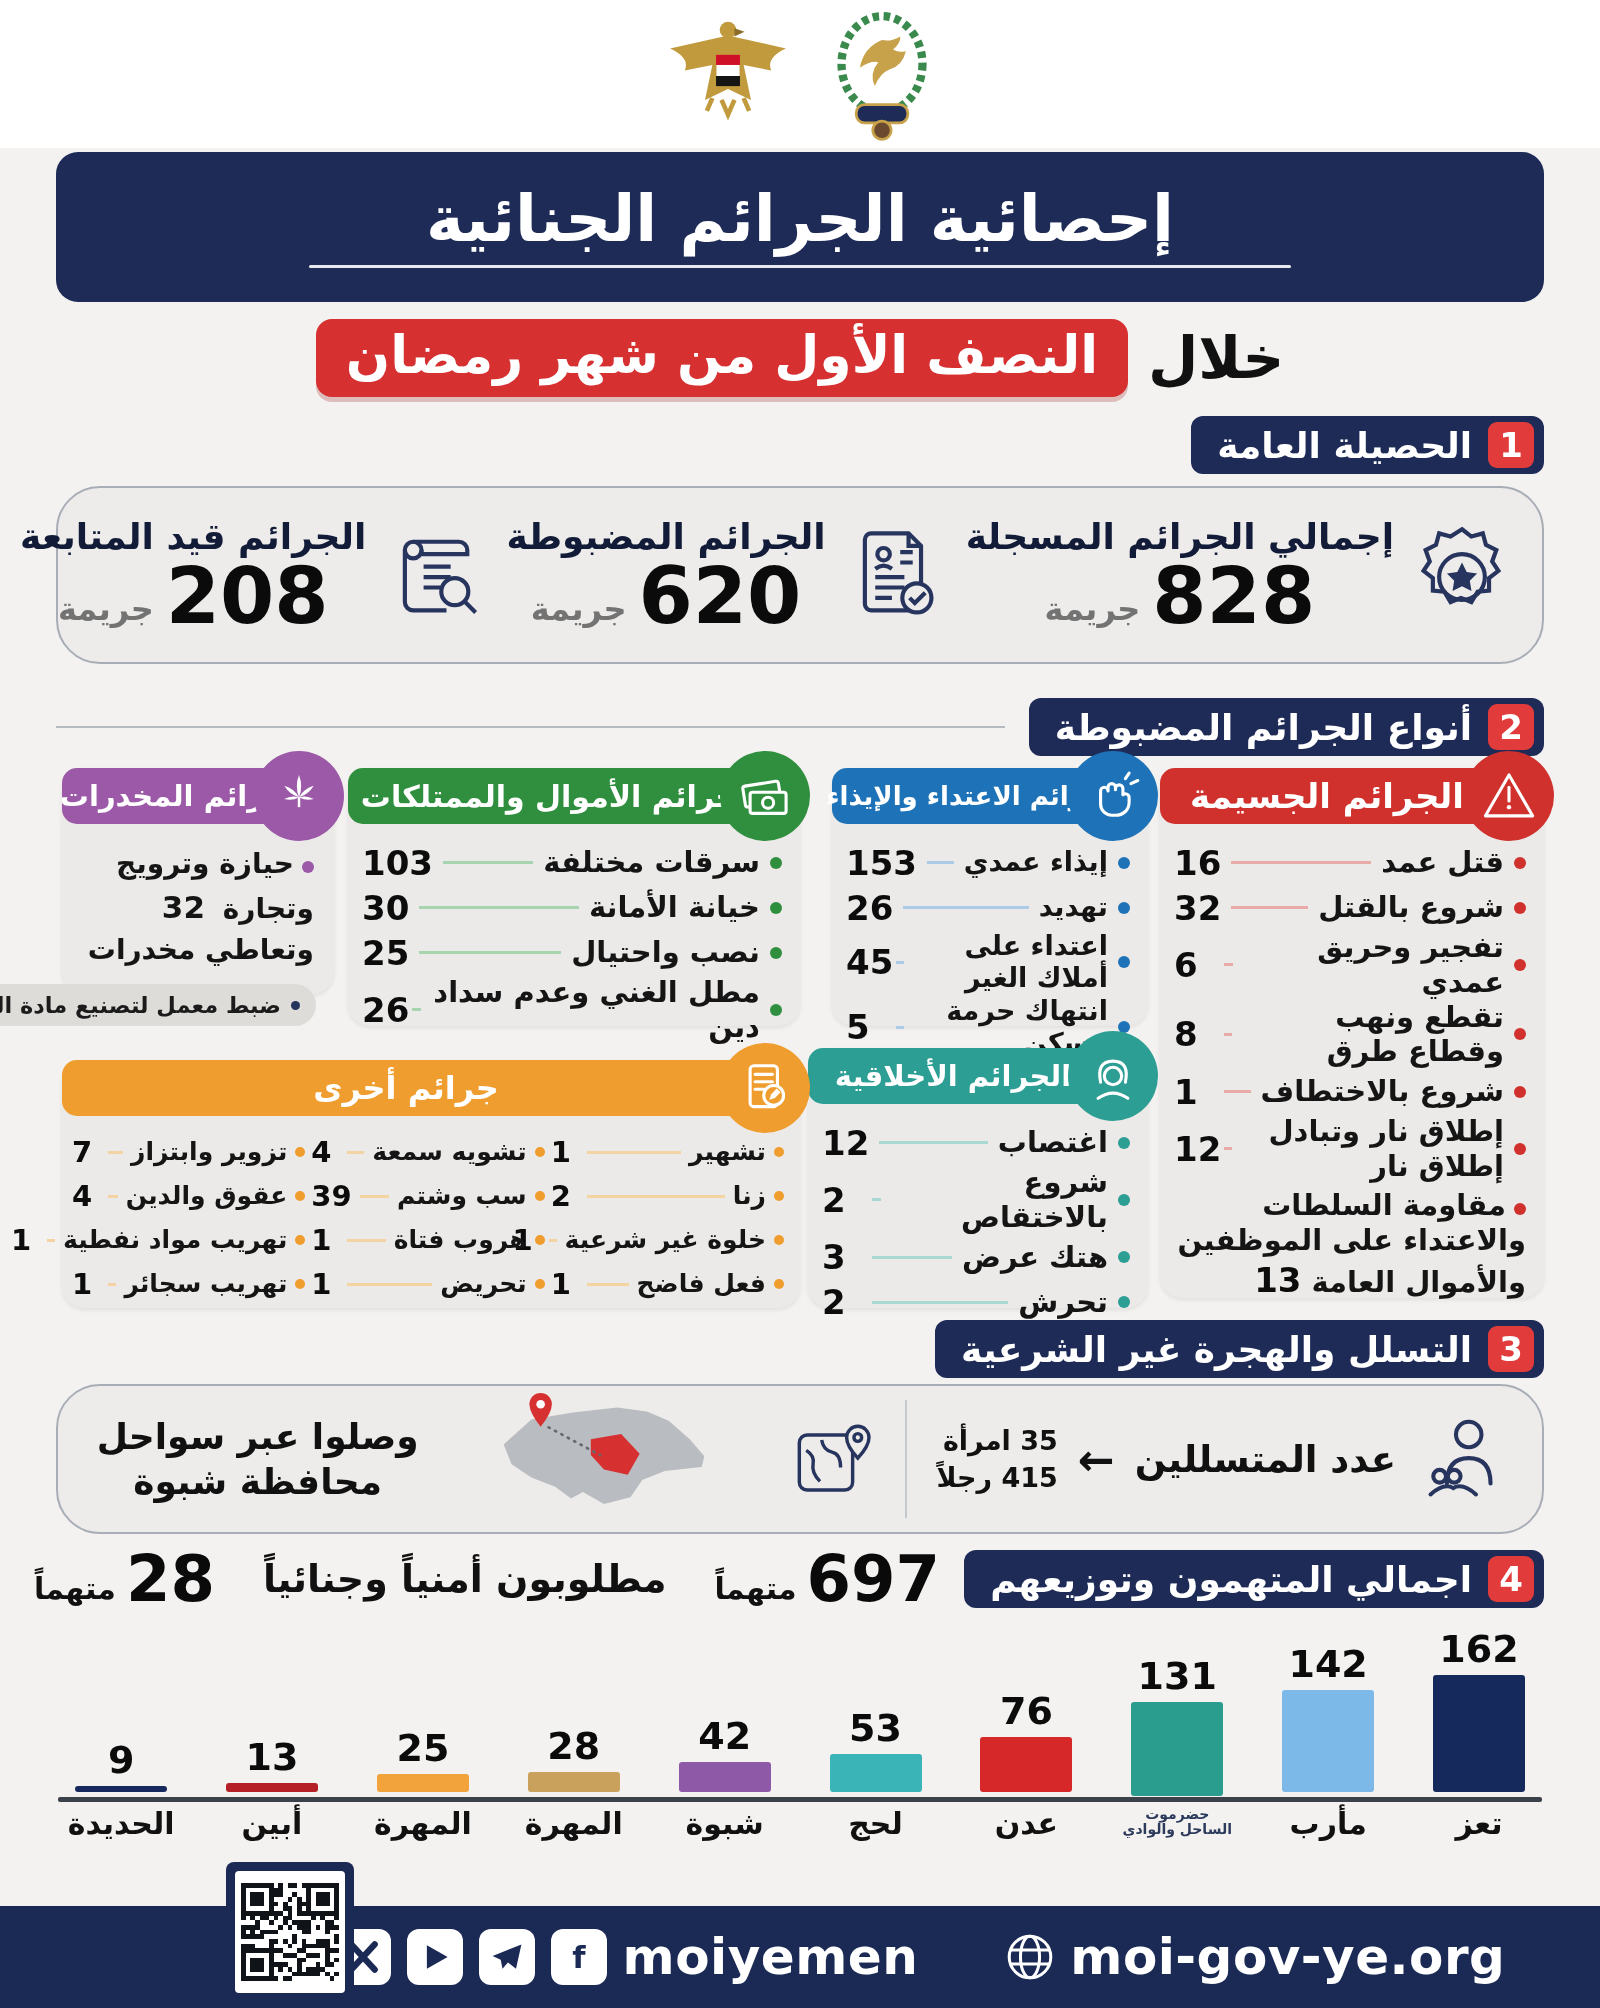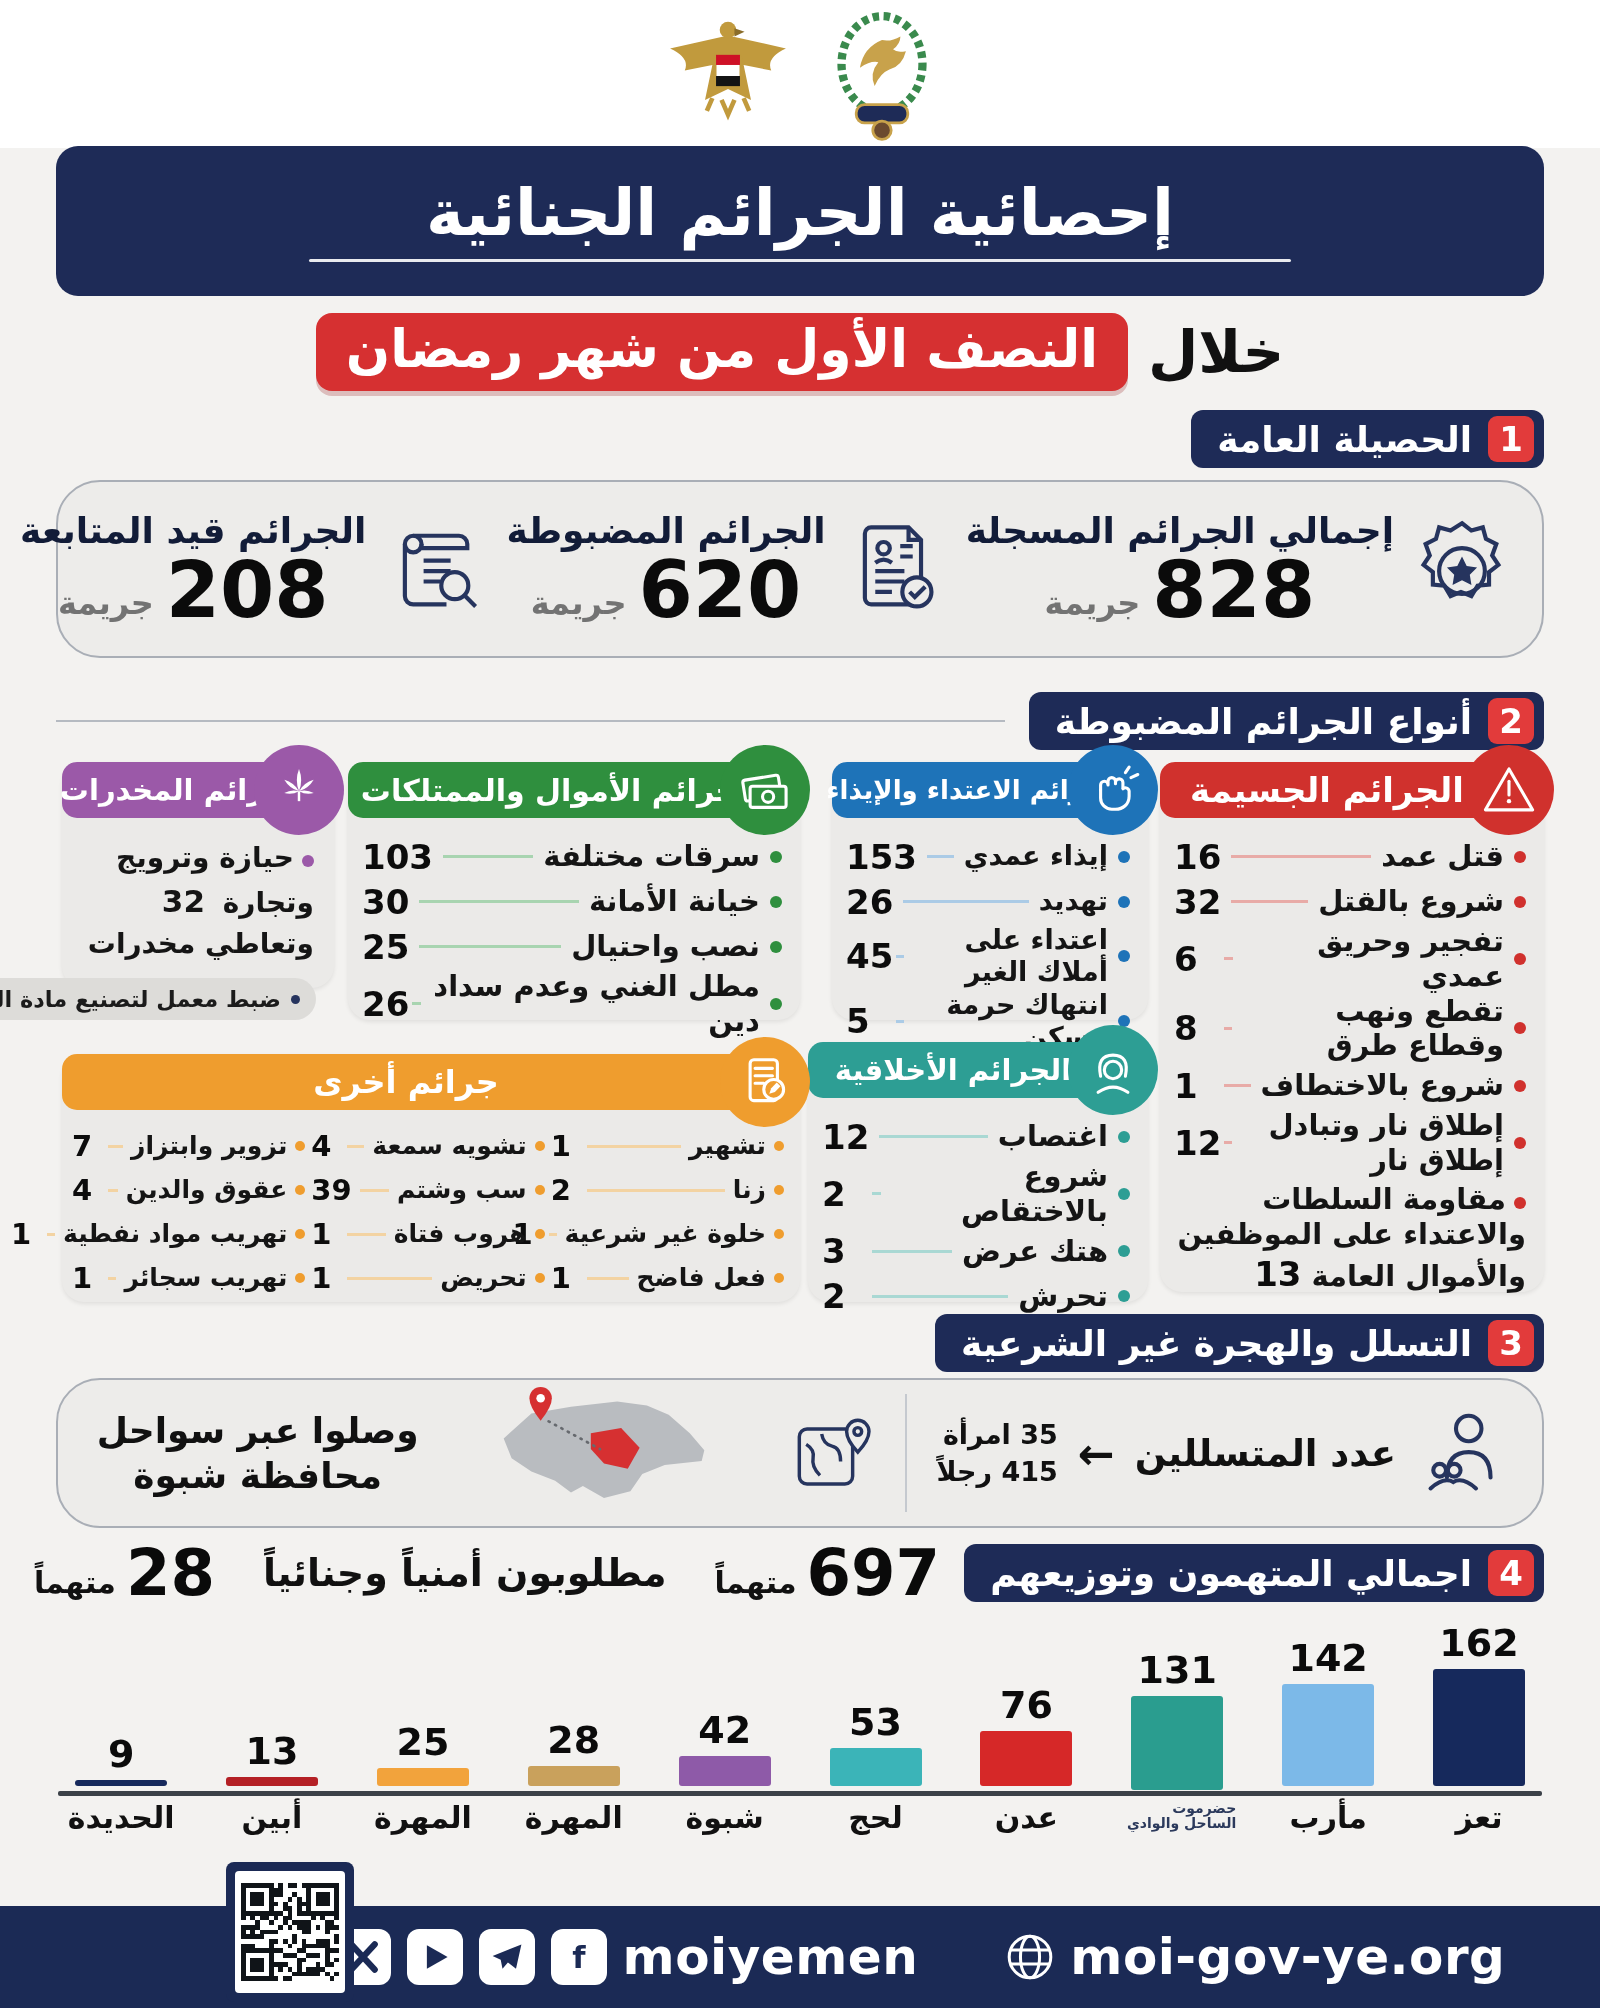--- a/index.html
+++ b/index.html
@@ -2,21 +2,21 @@
 <html lang="ar" dir="rtl"><head>
 <meta charset="utf-8">
 <style>
   html,body{margin:0;padding:0;}
   body{width:1600px;height:2008px;font-family:"DejaVu Sans",sans-serif;}
   .page{position:relative;width:1600px;height:2008px;box-sizing:border-box;
     padding:0 56px;overflow:hidden;direction:rtl;
     background:linear-gradient(#ffffff 0 148px,#f3f2f0 148px);}
   
   .logos{display:flex;justify-content:center;align-items:center;gap:26px;padding-top:6px;height:140px;}
-  .title-box{height:150px;background:#1e2b57;border-radius:22px;
+  .title-box{margin-top:6px;height:150px;background:#1e2b57;border-radius:22px;
     display:flex;flex-direction:column;align-items:center;justify-content:center;}
   .title-box .t{color:#fff;font-size:64px;font-weight:bold;line-height:1;}
   .title-underline{width:66%;height:3px;background:rgba(255,255,255,.9);margin-top:14px;border-radius:2px;}
   .subtitle{margin-top:12px;height:88px;display:flex;align-items:center;justify-content:center;gap:20px;}
   .sub-prefix{font-size:58px;font-weight:bold;color:#111;}
   .sub-highlight{background:#d63031;color:#fff;font-size:52px;font-weight:bold;
     padding:6px 30px 12px;border-radius:16px;box-shadow:0 5px 0 rgba(150,30,30,.25);}
   
   .sec-header{display:inline-flex;align-items:center;gap:16px;background:#1e2b57;border-radius:12px;
     height:58px;padding:0 10px 0 26px;color:#fff;}
@@ -99,21 +99,21 @@
   .num-unit{font-size:30px;font-weight:bold;color:#111;padding-top:18px;}
   .numgrp{display:flex;align-items:center;gap:10px;}
   .wanted-label{font-size:38px;font-weight:bold;color:#111;white-space:nowrap;}
   
   .chart{position:relative;margin-top:3px;height:250px;}
   .baseline{position:absolute;left:2px;right:2px;bottom:62px;height:5px;background:#3b4148;border-radius:2px;}
   .bars{position:absolute;inset:0 6px 0 6px;display:flex;justify-content:space-between;align-items:flex-end;direction:rtl;}
   .bcol{display:flex;flex-direction:column;align-items:center;justify-content:flex-end;height:100%;width:118px;}
   .bval{font-size:38px;font-weight:bold;color:#0b0b0b;margin-bottom:4px;direction:ltr;}
   .bar{width:92px;border-radius:3px;margin-bottom:5px;}
-  .blabel{height:57px;padding-top:10px;font-size:30px;font-weight:bold;color:#111;text-align:right;line-height:1.1;}
+  .blabel{height:57px;padding-top:10px;font-size:30px;font-weight:bold;color:#111;text-align:center;line-height:1.1;}
   .blabel.small{font-size:14px;color:#2c3a5c;padding-top:6px;}
   
   .footer{position:absolute;left:0;right:0;bottom:0;height:102px;background:#1b2a55;
     display:flex;align-items:center;justify-content:center;gap:16px;direction:ltr;padding-left:240px;}
   .sq{width:56px;height:56px;background:#fff;border-radius:12px;display:flex;align-items:center;justify-content:center;}
   .handle,.site{color:#fff;font-size:50px;font-weight:bold;letter-spacing:.5px;}
   .site-group{display:flex;align-items:center;gap:14px;margin-left:70px;}
   .qr-frame{position:absolute;left:226px;top:1862px;width:128px;height:140px;background:#1b2a55;
     border-radius:8px;padding:9px;box-sizing:border-box;z-index:5;}
   .qr-inner{width:100%;height:100%;background:#fff;border-radius:4px;padding:6px;box-sizing:border-box;}

